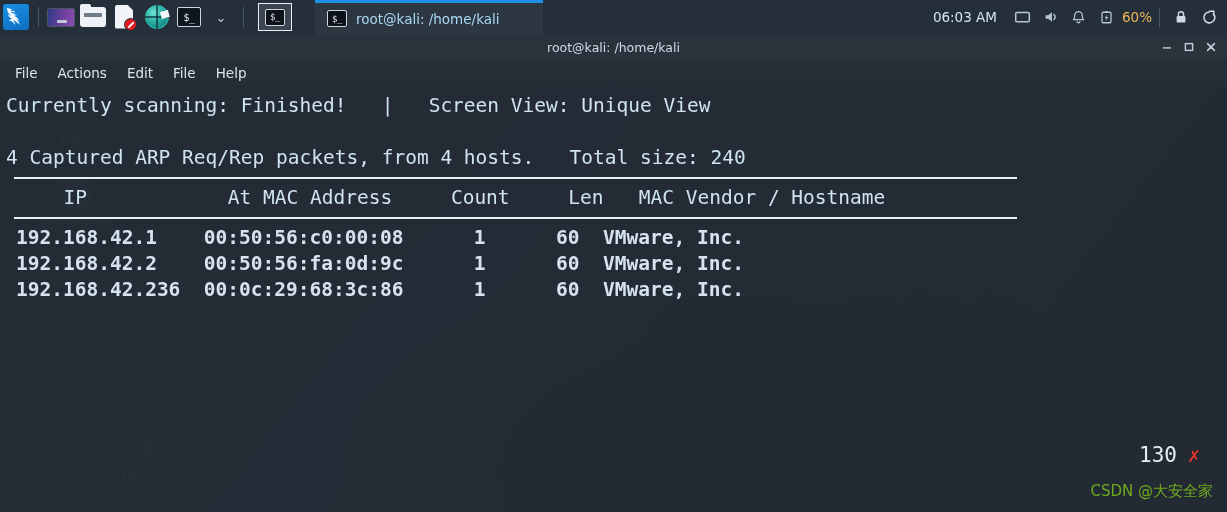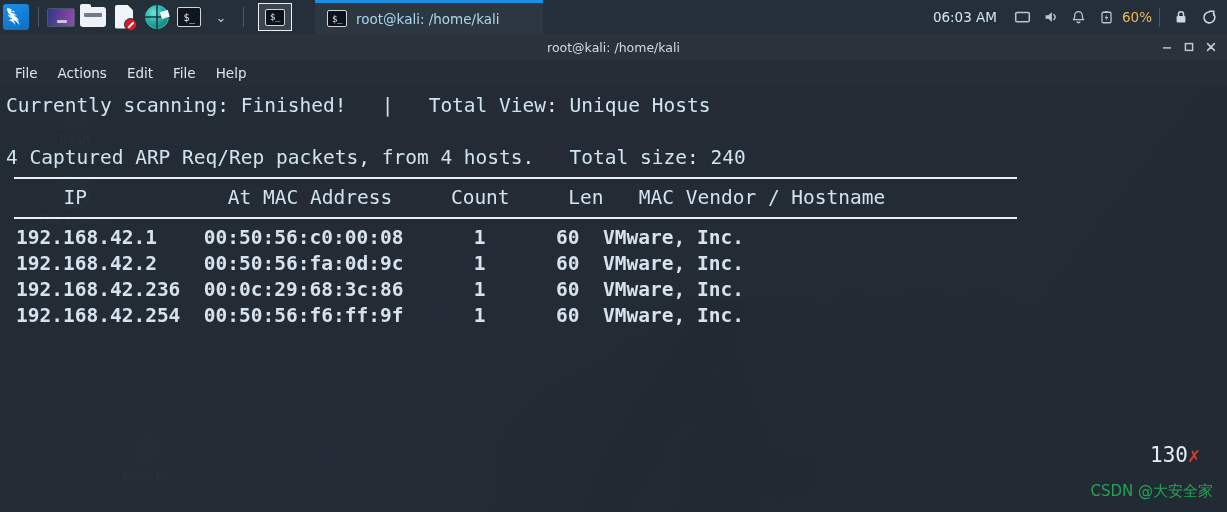--- a/index.html
+++ b/index.html
@@ -244,27 +244,27 @@
   .skull{ font-size:17px; }
   .cursor{
     display:inline-block; width:12px; height:22px;
     background:#f4f8fb; vertical-align:-4px; margin-left:9px;
   }
 
   
   #exitstat{
     position:absolute; right:27px; bottom:44px;
     font-family:"DejaVu Sans Mono","Liberation Mono",monospace;
-    font-size:21px; color:#e3edf5; display:flex; align-items:center; 
+    font-size:21px; color:#e3edf5; display:flex; align-items:center; gap:11px;
   }
   #exitstat .x{ color:#e8352b; font-size:20px; }
 
   #watermark{
     position:absolute; right:14px; bottom:8px;
-    color:#22c55e; font-size:15px; opacity:.78;
+    color:#84cc16; font-size:15px; opacity:.78;
     font-family:"DejaVu Sans","Liberation Sans",sans-serif;
   }
 </style>
 </head>
 <body>
 
 <div id="desktop">
   <div class="swoosh"></div>
 
   <div class="deskicon trash" style="left:36px; top:96px;">
@@ -421,33 +421,32 @@
   <div id="menubar">
     <span class="mitem">File</span>
     <span class="mitem">Actions</span>
     <span class="mitem">Edit</span>
     <span class="mitem">File</span>
     <span class="mitem">Help</span>
   </div>
 
   <div id="term">
 
-    <div class="trow cyanish">Currently scanning: Finished!   |   Total View: Unique Hosts</div>
+    <div class="trow cyanish">Currently scanning: Finished!   |   Screen View: Unique View</div>
     <div class="trow" style="height:26px;"></div>
     <div class="trow cyanish">4 Captured ARP Req/Rep packets, from 4 hosts.   Total size: 240</div>
 
     <div class="hr"></div>
     <div class="trow cyanish" id="thead">  IP            At MAC Address     Count     Len   MAC Vendor / Hostname</div>
     <div class="hr"></div>
 
     <div class="tbl">
       <div class="trow data">192.168.42.1    00:50:56:c0:00:08      1      60  VMware, Inc.</div>
       <div class="trow data">192.168.42.2    00:50:56:fa:0d:9c      1      60  VMware, Inc.</div>
       <div class="trow data">192.168.42.236  00:0c:29:68:3c:86      1      60  VMware, Inc.</div>
-      <div class="trow data">192.168.42.254  00:50:56:f6:ff:9f      1      60  VMware, Inc.</div>
     </div>
 
 
     <div id="exitstat">
       <span>130</span>
       <span class="x">✗</span>
     </div>
 
     <div id="watermark">CSDN @大安全家</div>
   </div>

